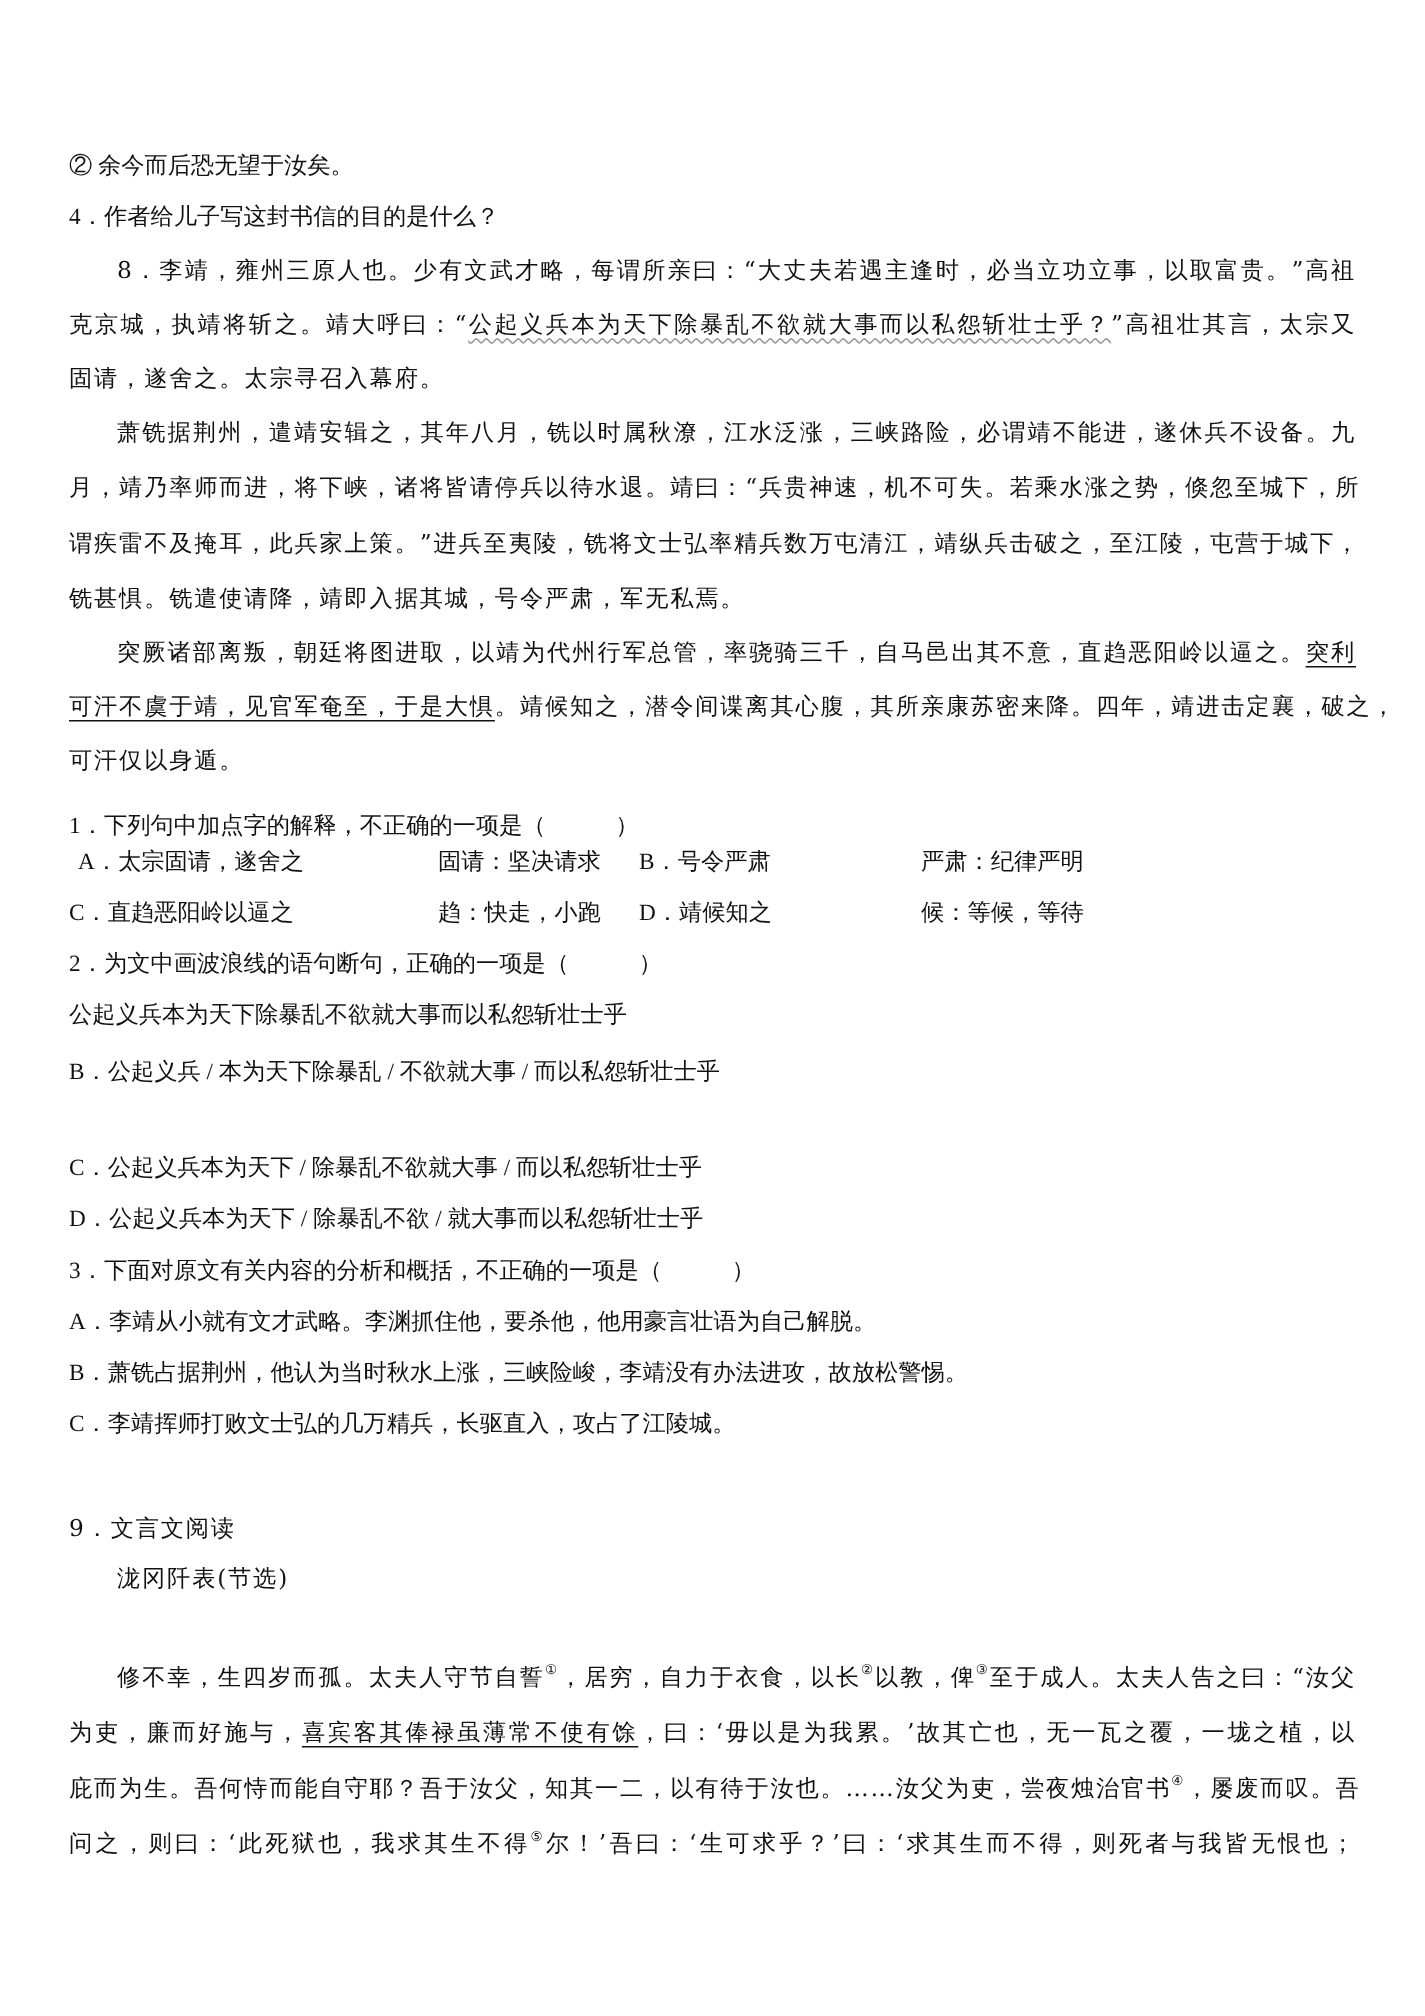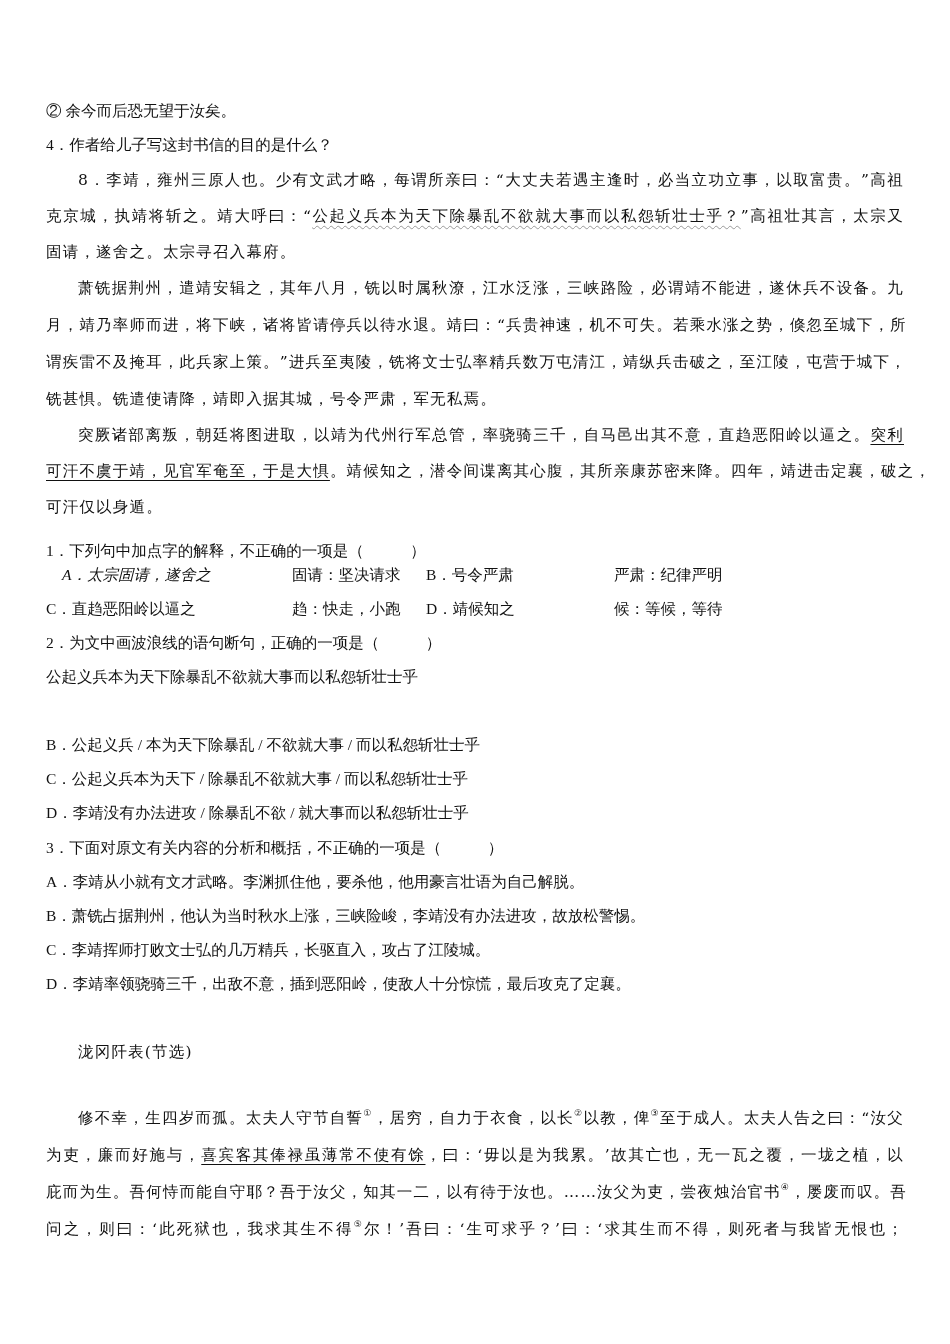--- a/index.html
+++ b/index.html
@@ -40,44 +40,44 @@
     <div class="line kai justify" style="top:352px;">谓疾雷不及掩耳，此兵家上策。”进兵至夷陵，铣将文士弘率精兵数万屯清江，靖纵兵击破之，至江陵，屯营于城下，</div>
     <div class="line kai" style="top:389px;">铣甚惧。铣遣使请降，靖即入据其城，号令严肃，军无私焉。</div>
 
     <div class="line kai indent justify" style="top:425px;"><span>突厥诸部离叛，朝廷将图进取，以靖为代州行军总管，率骁骑三千，自马邑出其不意，直趋恶阳岭以逼之。</span><span class="uline">突利</span></div>
     <div class="line kai justify" style="top:461px;"><span class="uline">可汗不虞于靖，见官军奄至，于是大惧</span><span>。靖候知之，潜令间谍离其心腹，其所亲康苏密来降。四年，靖进击定襄，破之，</span></div>
     <div class="line kai" style="top:497px;">可汗仅以身遁。</div>
   </div>
 
   <div class="line song" style="top:541px;">1．下列句中加点字的解释，不正确的一项是（　　　）</div>
   <div class="line song opt-row" style="top:565px;">
-    <span style="left:16px;font-style:italic;">A．太宗固请，遂舍之</span>
+    <span style="left:6px;">A．太宗固请，遂舍之</span>
     <span style="left:246px;">固请：坚决请求</span>
     <span style="left:380px;">B．号令严肃</span>
     <span style="left:568px;">严肃：纪律严明</span>
   </div>
   <div class="line song opt-row" style="top:599px;">
     <span style="left:0;">C．直趋恶阳岭以逼之</span>
     <span style="left:246px;">趋：快走，小跑</span>
     <span style="left:380px;">D．靖候知之</span>
     <span style="left:568px;">候：等候，等待</span>
   </div>
 
   <div class="line song" style="top:633px;">2．为文中画波浪线的语句断句，正确的一项是（　　　）</div>
   <div class="line song" style="top:667px;">公起义兵本为天下除暴乱不欲就大事而以私怨斩壮士乎</div>
-  <div class="line song" style="top:735px;">B．公起义兵 / 本为天下除暴乱 / 不欲就大事 / 而以私怨斩壮士乎</div>
+  <div class="line song" style="top:705px;">B．公起义兵 / 本为天下除暴乱 / 不欲就大事 / 而以私怨斩壮士乎</div>
   <div class="line song" style="top:769px;">C．公起义兵本为天下 / 除暴乱不欲就大事 / 而以私怨斩壮士乎</div>
-  <div class="line song" style="top:803px;">D．李靖没有办法进攻 / 除暴乱不欲 / 就大事而以私怨斩壮士乎</div>
+  <div class="line song" style="top:803px;">D．公起义兵本为天下 / 除暴乱不欲 / 就大事而以私怨斩壮士乎</div>
 
   <div class="line song" style="top:838px;">3．下面对原文有关内容的分析和概括，不正确的一项是（　　　）</div>
   <div class="line song" style="top:872px;">A．李靖从小就有文才武略。李渊抓住他，要杀他，他用豪言壮语为自己解脱。</div>
   <div class="line song" style="top:940px;">C．李靖挥师打败文士弘的几万精兵，长驱直入，攻占了江陵城。</div>
   <div class="line song" style="top:906px;">B．萧铣占据荆州，他认为当时秋水上涨，三峡险峻，李靖没有办法进攻，故放松警惕。</div>
-  <div class="line song" style="top:974px;">D．李靖率领骁骑三千，出敌不意，插到恶阳岭，使敌人十分惊慌，最后攻克了定襄。</div>
 
+  <div class="line kai" style="top:1009px;">9．文言文阅读</div>
   <div class="line kai indent" style="top:1042px;">泷冈阡表(节选)</div>
 
   <div>
     <div class="line kai indent justify" style="top:1108px;"><span>修不幸，生四岁而孤。太夫人守节自誓</span><sup>①</sup><span>，居穷，自力于衣食，以长</span><sup>②</sup><span>以教，俾</span><sup>③</sup><span>至于成人。太夫人告之曰：“汝父</span></div>
     <div class="line kai justify" style="top:1145px;"><span>为吏，廉而好施与，</span><span class="uline">喜宾客其俸禄虽薄常不使有馀</span><span>，曰：‘毋以是为我累。’故其亡也，无一瓦之覆，一垅之植，以</span></div>
     <div class="line kai justify" style="top:1182px;"><span>庇而为生。吾何恃而能自守耶？吾于汝父，知其一二，以有待于汝也。……汝父为吏，尝夜烛治官书</span><sup>④</sup><span>，屡废而叹。吾</span></div>
     <div class="line kai justify" style="top:1219px;"><span>问之，则曰：‘此死狱也，我求其生不得</span><sup>⑤</sup><span>尔！’吾曰：‘生可求乎？’曰：‘求其生而不得，则死者与我皆无恨也；</span></div>
   </div>
 
 </div>

